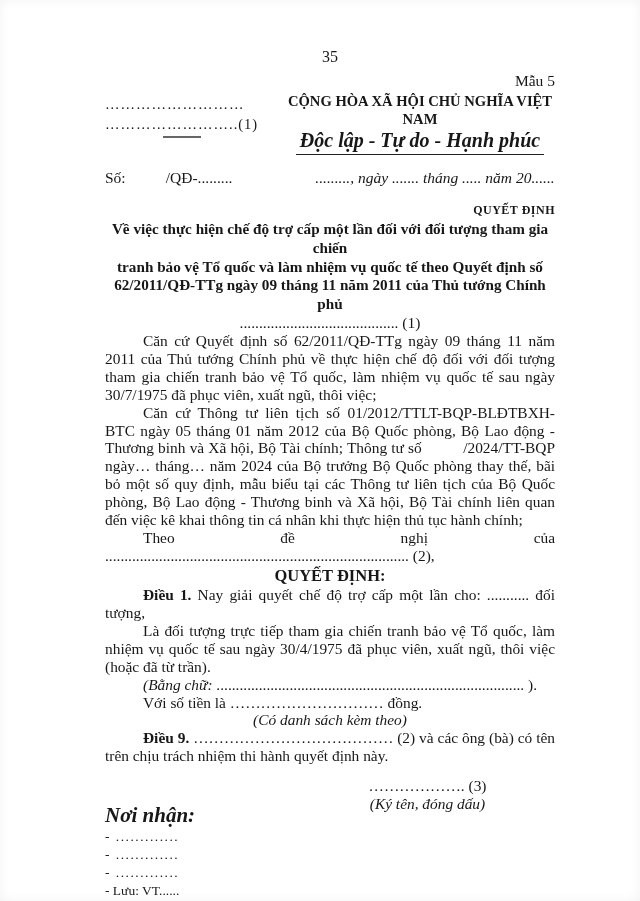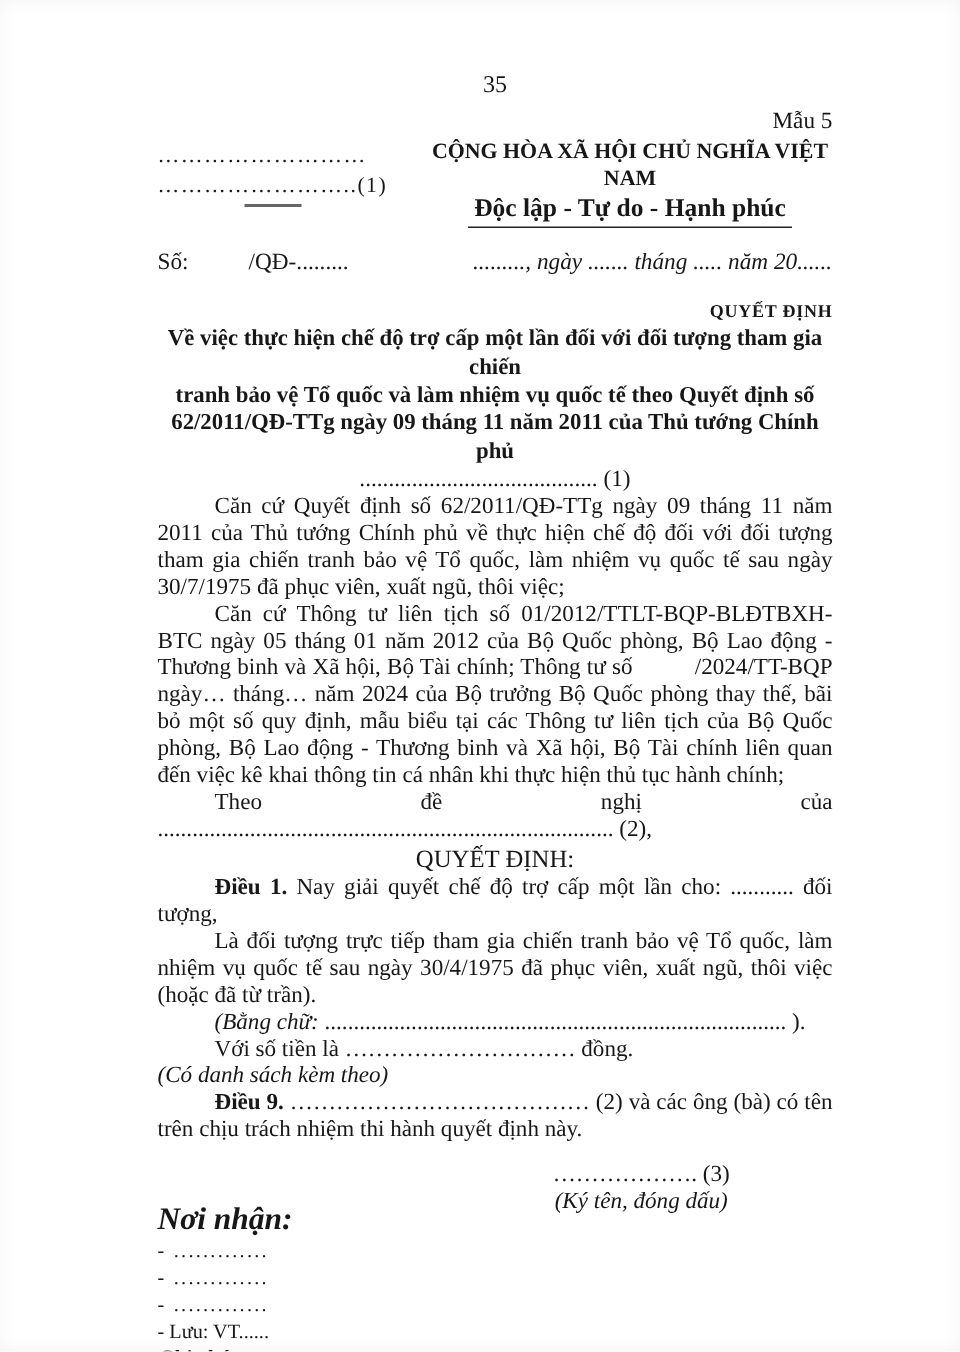--- a/index.html
+++ b/index.html
@@ -21,42 +21,42 @@
   .form-label { text-align: right; font-size: 15.5px; margin-top: 6px; }
 
   .header-row { display: flex; margin-top: 2px; }
   .header-left { width: 180px; font-size: 14.5px; padding-top: 3px; }
   .dotted-line { letter-spacing: 1px; line-height: 1.35; white-space: nowrap; }
   .short-rule { width: 38px; border-top: 2px solid #666; margin: 2px 0 0 58px; height: 0; }
   .header-right { flex: 1; text-align: center; font-weight: bold; }
   .nat-title { font-size: 14.6px; line-height: 1.25; }
   .nat-motto-wrap { margin-top: 1px; }
   .nat-motto {
-    display: inline-block; font-size: 17px;
-    border-bottom: 1.5px solid #222; padding: 0 4px 2px;
+    display: inline-block; font-size: 20px;
+    border-bottom: 1.5px solid #222; padding: 0 4px 2px; font-style: italic;
   }
 
   .num-date-row { display: flex; margin-top: 14px; font-size: 15.5px; }
   .doc-number { width: 210px; }
   .doc-num-val { margin-left: 40px; }
   .date-line { flex: 1; text-align: center; font-style: italic; }
 
   .doc-title { text-align: right; font-weight: bold; font-size: 12px; margin-top: 16px; letter-spacing: 0.5px; }
   .doc-subtitle { text-align: center; font-weight: bold; font-size: 15.2px; line-height: 1.22; margin-top: 2px; }
   .ref-dotted { text-align: center; font-size: 15.5px; margin-top: 1px; }
 
   .para {
     font-size: 15.4px; line-height: 1.16;
     text-align: justify; text-indent: 38px;
     margin: 0;
   }
-  .decide-heading { text-align: center; font-weight: normal; font-size: 16.5px; margin-top: 2px; }
+  .decide-heading { text-align: center; font-weight: bold; font-size: 16.5px; margin-top: 2px; }
   .b { font-weight: bold; }
   .i { font-style: italic; }
-  .attachment { font-style: italic; font-size: 15.4px; }
+  .attachment { text-align: center; font-style: italic; font-size: 15.4px; }
 
   .closing-row { display: flex; margin-top: 10px; }
   .recipients { flex: 1; padding-top: 28px; }
   .recipients-label { font-weight: bold; font-style: italic; font-size: 21px; }
   .recipient-item { font-size: 13.5px; letter-spacing: 1.5px; line-height: 1.32; }
   .luu-line { font-size: 13.5px; line-height: 1.32; }
   .sig-block { width: 255px; text-align: center; padding-top: 2px; }
   .sig-dotted { font-size: 15.4px; }
   .sig-note { font-style: italic; font-size: 15.4px; }
 

